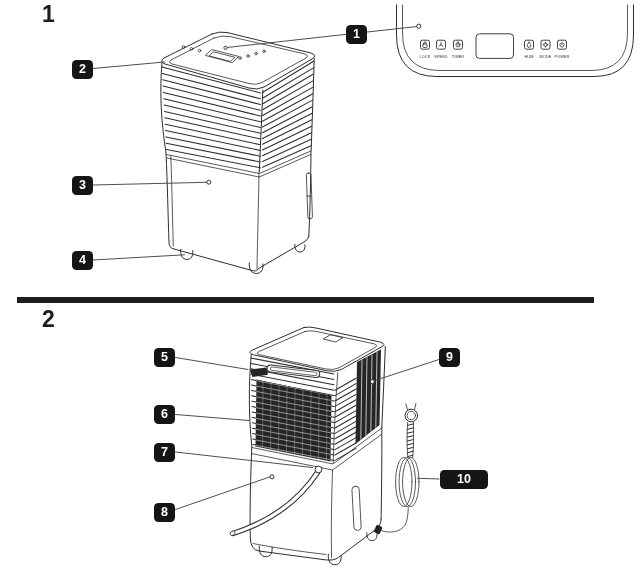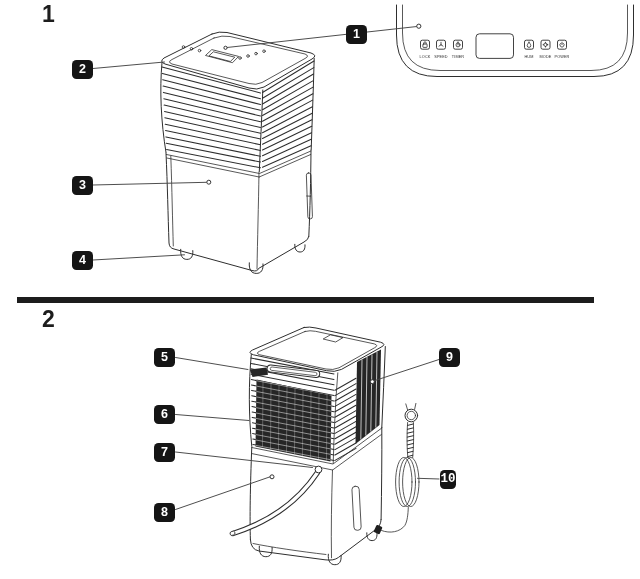--- a/index.html
+++ b/index.html
@@ -17,21 +17,21 @@
   .dark{fill:#262626;stroke:none;}
   .btn{fill:#fff;stroke:#2e2e2e;stroke-width:.9;}
   .ic{fill:none;stroke:#2e2e2e;stroke-width:.8;stroke-linecap:round;stroke-linejoin:round;}
   .blb{font-size:3.8px;fill:#2e2e2e;letter-spacing:.12px;text-anchor:middle;
        font-family:"Liberation Sans",sans-serif;}
   .seclabel{position:absolute;font-size:23px;font-weight:700;color:#1d1d1d;line-height:1;}
   .divider{position:absolute;left:17px;top:297px;width:577px;height:6px;background:#1d1d1d;}
   .callout{position:absolute;width:21px;height:19px;background:#151515;color:#fff;
            border-radius:4.5px;display:flex;align-items:center;justify-content:center;
            font-size:12.5px;font-weight:700;line-height:1;}
-  .callout.wide{width:16px;font-family:Liberation Mono, monospace;}
+  .callout.wide{width:48px;}
 </style>
 </head>
 <body>
 
 <div class="stage">
 
 <svg class="art" width="640" height="579" viewBox="0 0 640 579">
 
   <defs>
     <clipPath id="gridclip">

